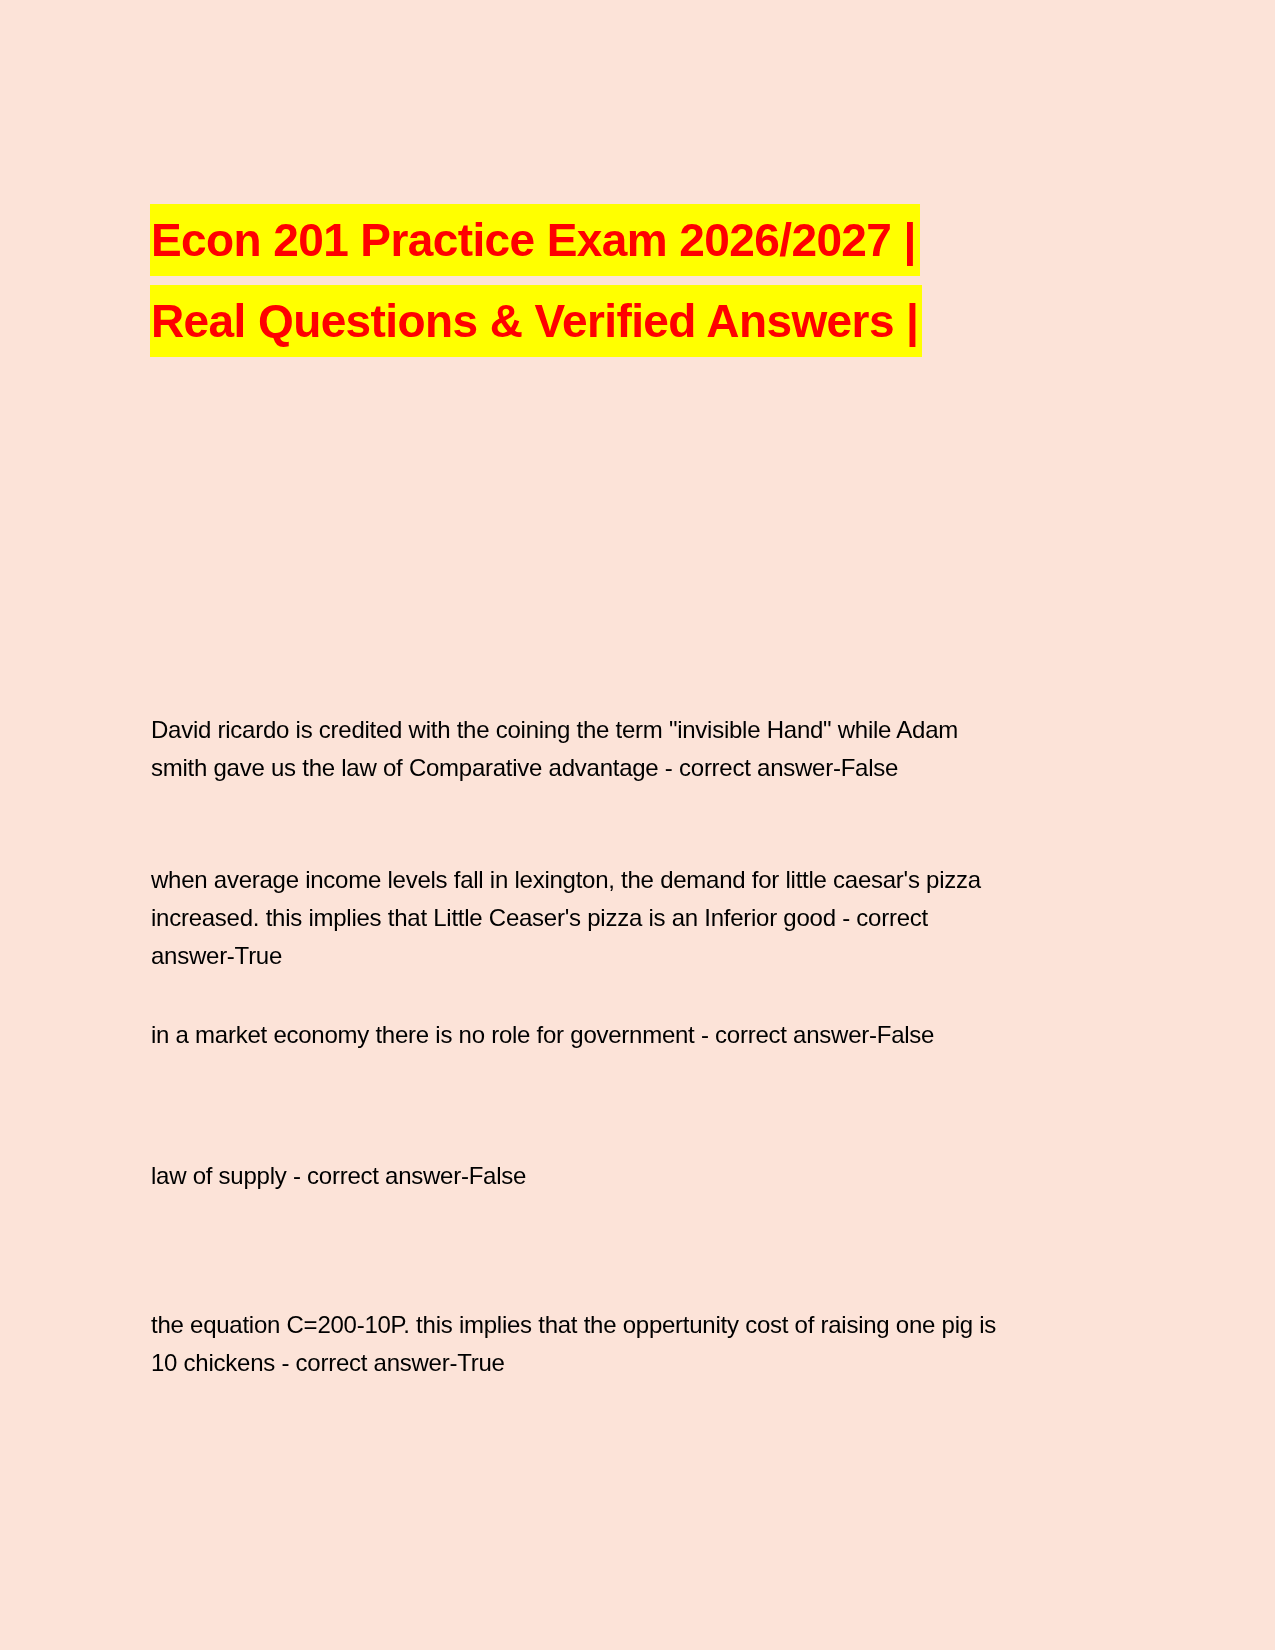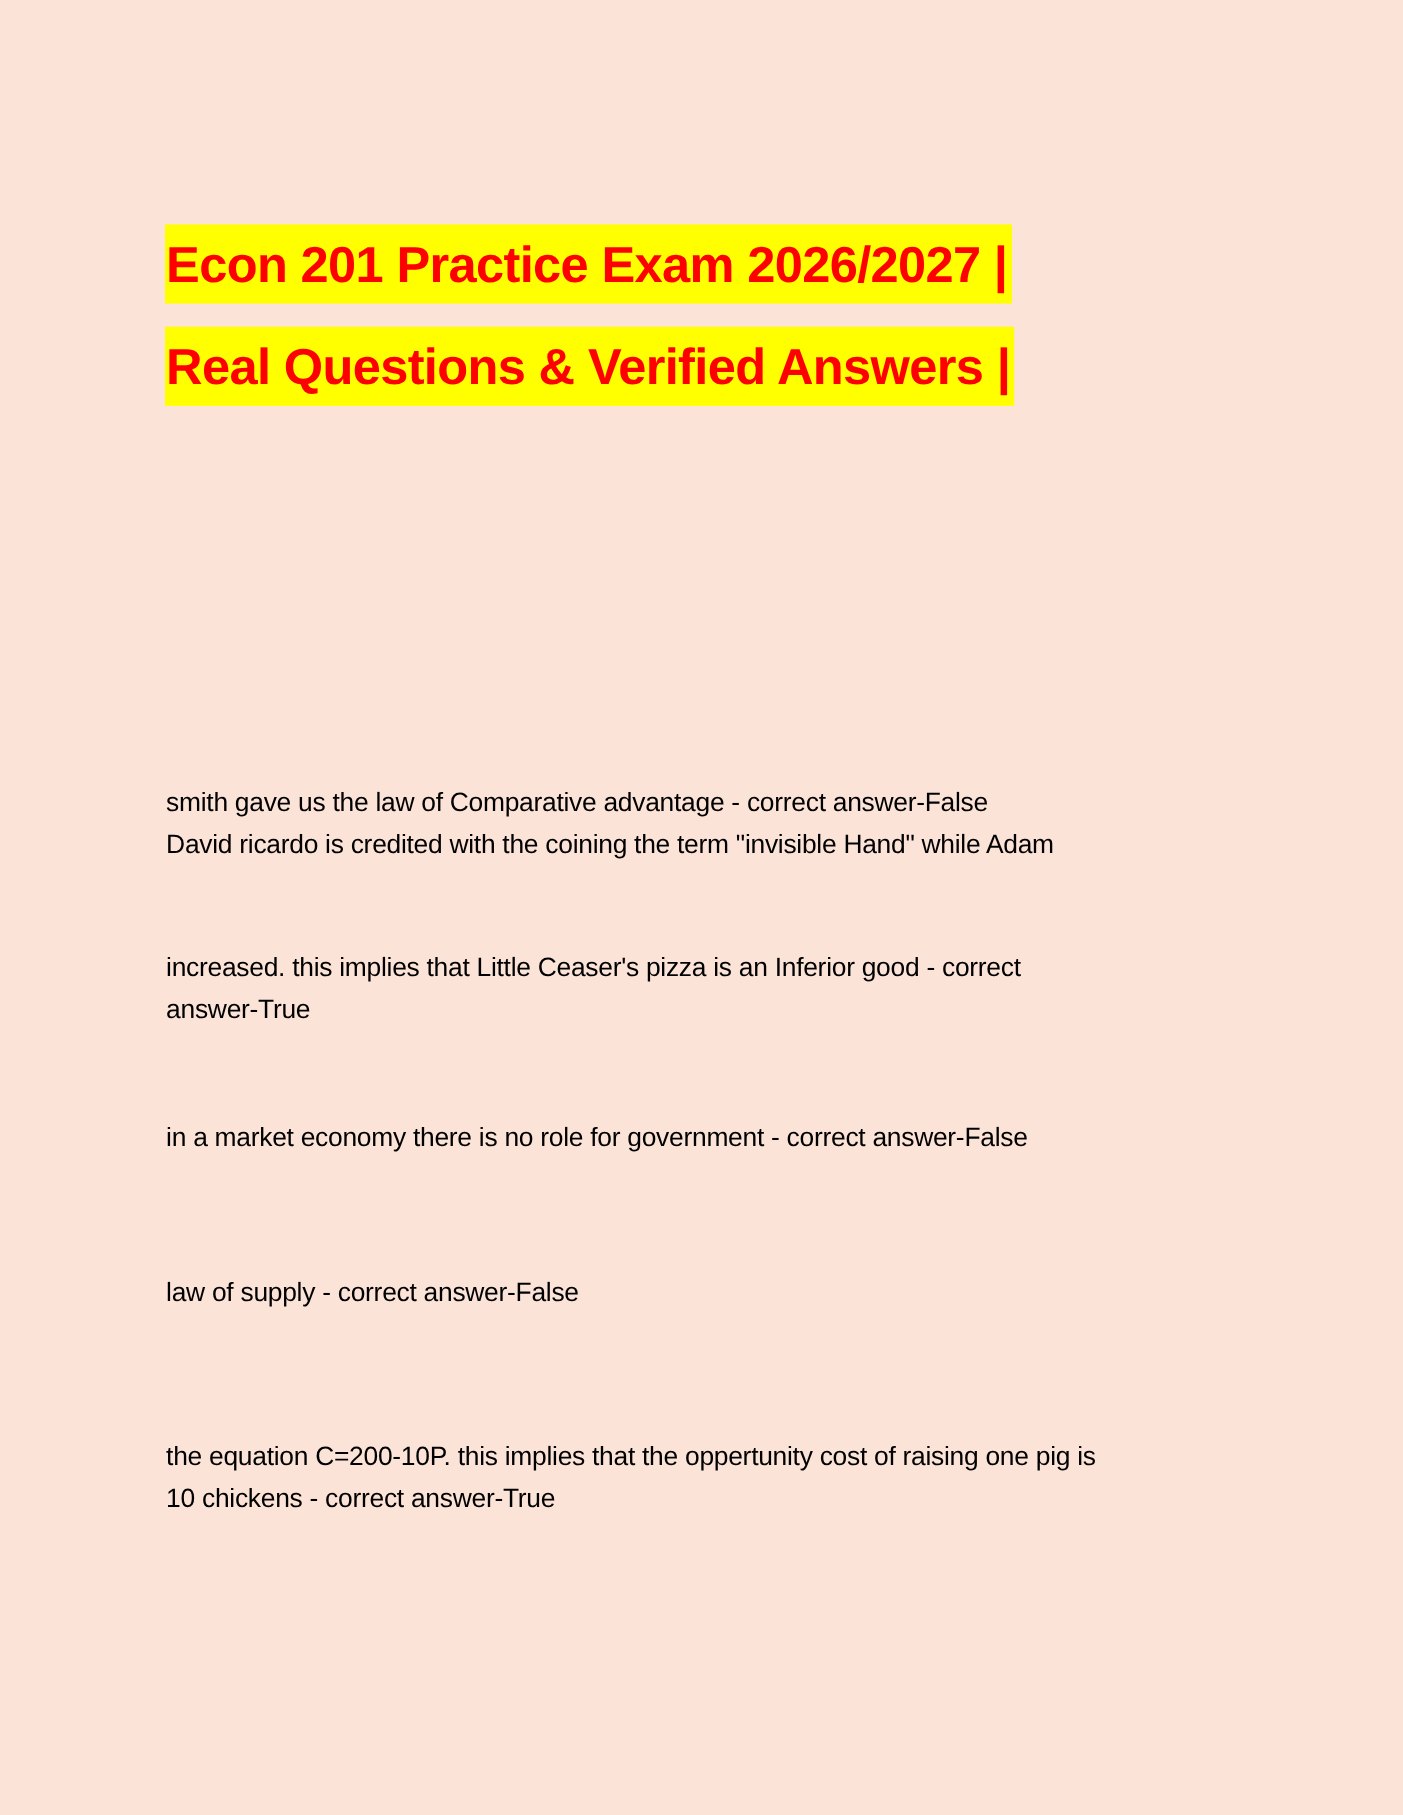--- a/index.html
+++ b/index.html
@@ -15,21 +15,21 @@
       font-family: "Liberation Sans", "DejaVu Sans", sans-serif;
     }
     .title-block {
       position: absolute;
       left: 150px;
       top: 204px;
       width: 960px;
     }
     .title-line {
       display: block;
-      height: 93px;
+      height: 81px;
       line-height: 77px;
       margin-bottom: 0;
     }
     .title-line span {
       background: #ffff00;
       color: #ff0000;
       font-weight: bold;
       font-size: 46px;
       letter-spacing: -0.6px;
       padding: 0 4px 0 1px;
@@ -54,25 +54,26 @@
   </style>
 </head>
 <body>
 
 <div class="title-block">
   <div class="title-line"><span>Econ 201 Practice Exam 2026/2027 |</span></div>
   <div class="title-line"><span>Real Questions &amp; Verified Answers |</span></div>
 </div>
 
 <div class="qa" style="top:711px;">
+  <span class="line">David ricardo is credited with the coining the term "invisible Hand" while Adam</span>
   <span class="line">smith gave us the law of Comparative advantage - correct answer-False</span>
-  <span class="line">David ricardo is credited with the coining the term "invisible Hand" while Adam</span>
 </div>
 
 <div class="qa" style="top:861px;">
+  <span class="line">when average income levels fall in lexington, the demand for little caesar's pizza</span>
   <span class="line">increased. this implies that Little Ceaser's pizza is an Inferior good - correct</span>
   <span class="line">answer-True</span>
 </div>
 
 <div class="qa" style="top:1016px;">
   <span class="line">in a market economy there is no role for government - correct answer-False</span>
 </div>
 
 <div class="qa" style="top:1157px;">
   <span class="line">law of supply - correct answer-False</span>

